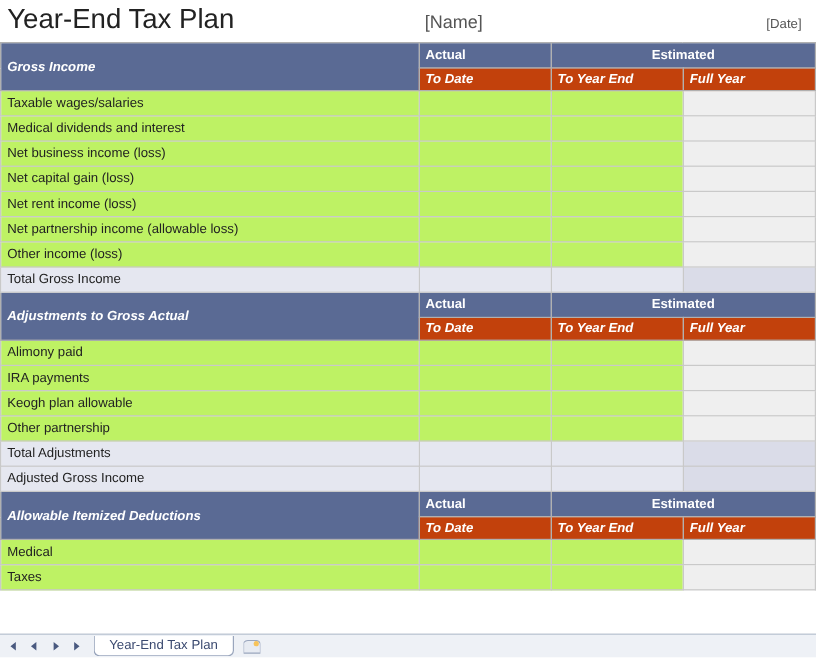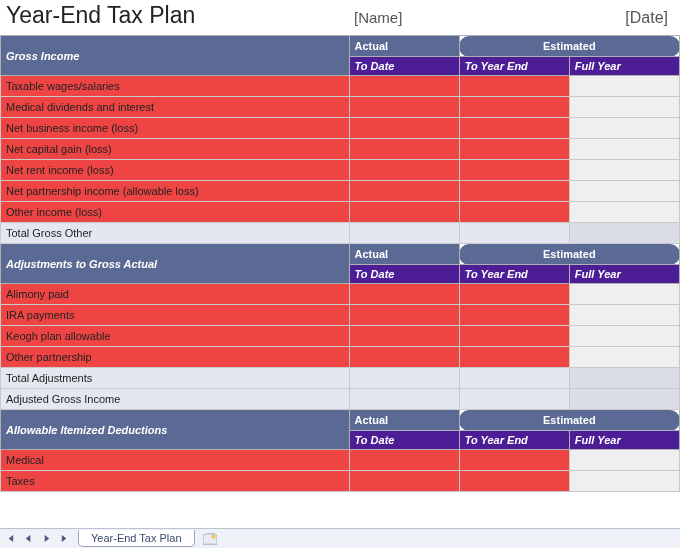--- a/index.html
+++ b/index.html
@@ -26,21 +26,21 @@
   }
   .meta-name {
     flex: 0 0 120px;
     color: #555;
     font-size: 15px;
   }
   .meta-date {
     flex: 1;
     text-align: right;
     color: #555;
-    font-size: 16px;
+    font-size: 11px;
     padding-right: 4px;
   }
   table {
     border-collapse: collapse;
     width: 100%;
     table-layout: fixed;
   }
   col.c-label { width: 348px; }
   col.c-val   { width: 110px; }
   td, th {
@@ -51,29 +51,29 @@
     vertical-align: middle;
     font-size: 11px;
     font-weight: normal;
   }
   .sec-head td {
     background: #5a6a94;
     color: #fff;
     font-weight: bold;
     border-color: #b0b0b0;
   }
-  .sec-head td.est-span { text-align: center; border-radius: 10px; }
+  .sec-head td.est-span { text-align: center; }
   .sec-sub td {
-    background: #4c1d95;
+    background: #c2410c;
     color: #fff;
     font-weight: bold;
     border-color: #b0b0b0;
   }
   .sec-head td[rowspan], .sec-sub td { height: 19px; font-style: italic; }
-  .data-row td { background: #ef4444; }
+  .data-row td { background: #bef264; }
   .data-row td.last { background: #efefef; }
   .total-row td { background: #e5e7f0; }
   .total-row td.last { background: #dadce8; }
   .label-cell { color: #222; }
 
   .sheet-tabs {
     position: absolute;
     left: 0; right: 0; bottom: 0;
     height: 20px;
     background: #eef1f6;
@@ -170,21 +170,21 @@
         <td></td>
         <td class="last"></td>
       </tr>
       <tr class="data-row">
         <td class="label-cell">Other income (loss)</td>
         <td></td>
         <td></td>
         <td class="last"></td>
       </tr>
       <tr class="total-row">
-        <td class="label-cell">Total Gross Other</td>
+        <td class="label-cell">Total Gross Income</td>
         <td></td>
         <td></td>
         <td class="last"></td>
       </tr>
       <tr class="sec-head">
         <td rowspan="2" class="label-cell">Adjustments to Gross Actual</td>
         <td>Actual</td>
         <td colspan="2" class="est-span">Estimated</td>
       </tr>
       <tr class="sec-sub">

